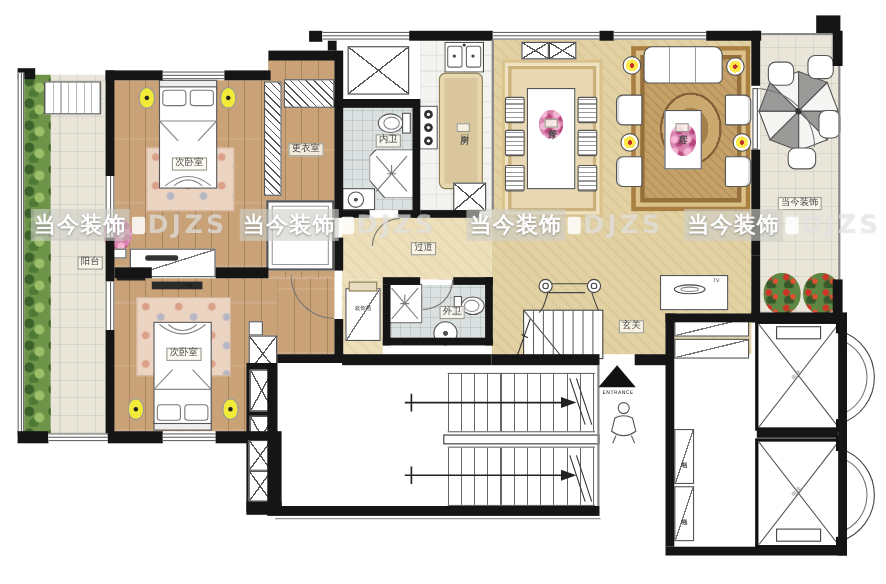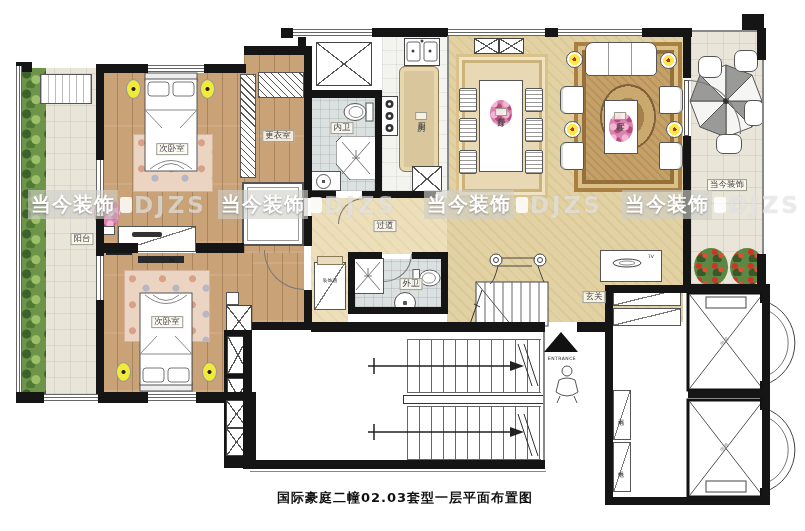--- a/index.html
+++ b/index.html
@@ -384,30 +384,30 @@
   <div class="entr-tri" style="left:544px;top:332px"></div>
   <div class="tiny" style="left:562px;top:358px;font-size:4.5px;letter-spacing:.5px;color:#111">ENTRANCE</div>
   <svg style="left:550px;top:364px;width:34px;height:40px" viewBox="0 0 34 40">
     <circle cx="17" cy="7" r="5" fill="#fff" stroke="#555"></circle>
     <path d="M9,16 Q17,12 25,16 L28,28 Q17,36 6,28 Z" fill="#fff" stroke="#555"></path>
     <path d="M10,32 L7,39 M24,32 L27,39" stroke="#555" fill="none"></path>
   </svg>
 
   <div class="label" style="left:172px;top:149px">次卧室</div>
   <div class="label" style="left:278px;top:136px">更衣室</div>
-  <div class="label" style="left:342px;top:128px">内卫</div>
+  <div class="label" style="left:353px;top:128px">内卫</div>
   <div class="label v" style="left:421px;top:116px">厨房</div>
   <div class="label v" style="left:501px;top:112px">餐厅</div>
   <div class="label v" style="left:620px;top:116px">客厅</div>
   <div class="label" style="left:727px;top:185px">当今装饰</div>
   <div class="label" style="left:82px;top:239px">阳台</div>
   <div class="label" style="left:167px;top:322px">次卧室</div>
   <div class="label" style="left:385px;top:226px">过道</div>
   <div class="label" style="left:411px;top:284px">外卫</div>
-  <div class="label" style="left:594px;top:297px">玄关</div>
+  <div class="label" style="left:574px;top:297px">玄关</div>
   <div class="tiny" style="left:330px;top:280px;font-size:5px">装饰画</div>
   <div class="tiny" style="left:622px;top:415px;writing-mode:vertical-rl;font-size:5.5px">弱电</div>
   <div class="tiny" style="left:622px;top:467px;writing-mode:vertical-rl;font-size:5.5px">强电</div>
   <div class="tiny" style="left:724px;top:341px;font-size:5px;color:#888;transform:translate(-50%,-50%) rotate(-45deg)">电梯</div>
   <div class="tiny" style="left:724px;top:447px;font-size:5px;color:#888;transform:translate(-50%,-50%) rotate(-45deg)">电梯</div>
 
   <div class="wm" style="left:28px;top:190px">
     <span class="wm-box">当今装饰</span>
     <span class="wm-logo"></span>
     <span class="wm-djzs">DJZS</span>
@@ -421,15 +421,14 @@
     <span class="wm-box">当今装饰</span>
     <span class="wm-logo"></span>
     <span class="wm-djzs">DJZS</span>
   </div>
   <div class="wm" style="left:622px;top:190px">
     <span class="wm-box">当今装饰</span>
     <span class="wm-logo"></span>
     <span class="wm-djzs">DJZS</span>
   </div>
 
-  <div class="title" style="left:405px;top:489px;transform:translateX(-50%)">国际豪庭二幢02.03套型一层平面布置图</div>
 
 </div>
 
 </body></html>

